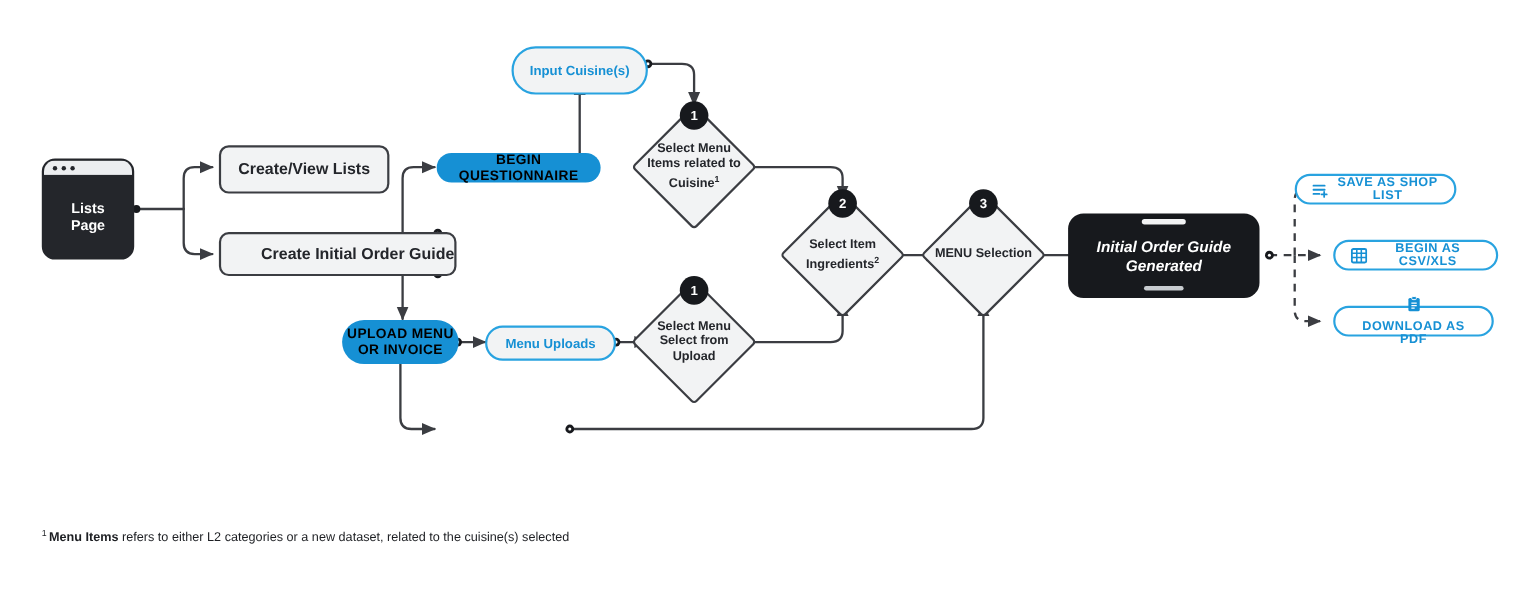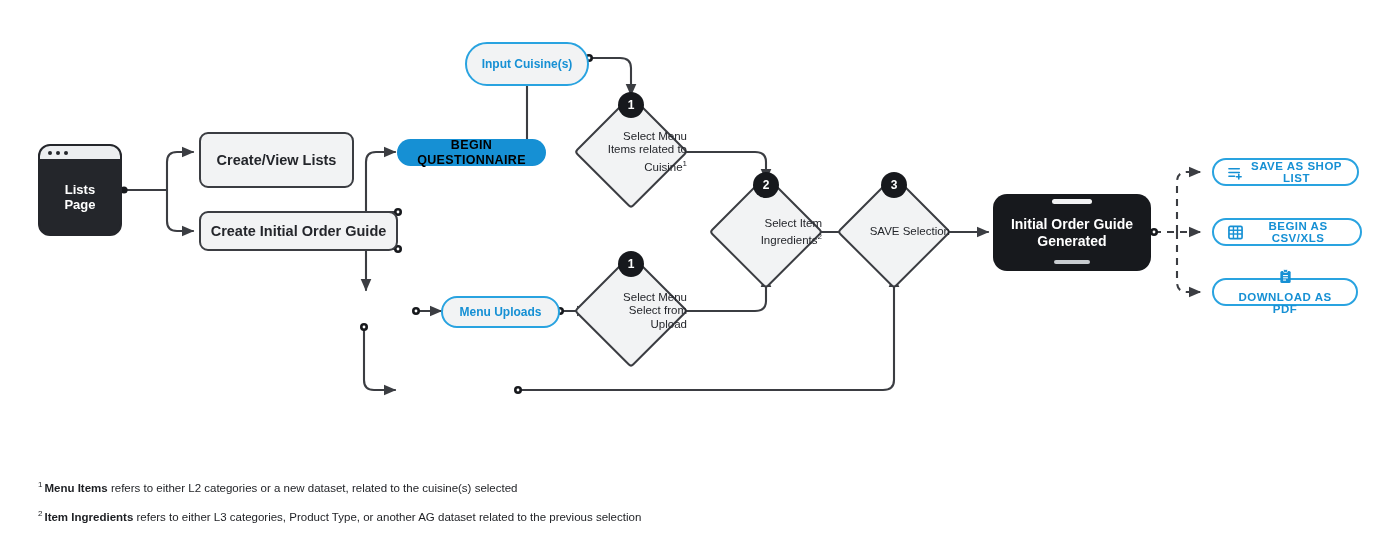--- a/index.html
+++ b/index.html
@@ -137,23 +137,22 @@
     background: #f2f3f4;
     border: 2px solid #3b3d42;
     border-radius: 4px;
   }
   .diamond .dlabel {
     position: relative;
     z-index: 2;
     color: #24262b;
     font-size: 11.5px;
     line-height: 13.5px;
-    font-weight: normal;
+    font-weight: bold;
     width: 100%;
-    text-align: right;
   }
   .badge {
     position: absolute;
     top: -4px;
     left: 50%;
     transform: translate(-50%, 0);
     width: 26px;
     height: 26px;
     border-radius: 50%;
     background: #17191d;
@@ -301,32 +300,38 @@
       <span class="browser-dot"></span>
     </div>
     <div class="browser-body">
       <div>
         <div>Lists</div>
         <div>Page</div>
       </div>
     </div>
   </div>
 
-  <div class="node rect-light" style="left:199px; top:132px; width:155px; height:56px;">
+  <div class="node rect-light" style="left:199px; top:132px; width:155px; height:44px;">
     <span>Create/View Lists</span>
   </div>
 
-  <div class="node rect-light" style="left:199px; top:211px; width:199px; height:40px;">
+  <div class="node rect-light" style="left:199px; top:211px; width:216px; height:40px;justify-content:flex-end;">
     <span>Create Initial Order Guide</span>
   </div>
 
   <div class="node pill-solid" style="left:397px; top:139px; width:149px; height:27px;">
     <span>BEGIN QUESTIONNAIRE</span>
   </div>
 
+  <div class="node pill-solid" style="left:311px; top:291px; width:106px; height:40px;">
+    <div>
+      <div>UPLOAD MENU</div>
+      <div>OR INVOICE</div>
+    </div>
+  </div>
 
   <div class="node pill-outline" style="left:465px; top:42px; width:124px; height:44px;">
     <span>Input Cuisine(s)</span>
   </div>
 
   <div class="node pill-outline" style="left:441px; top:296px; width:119px; height:32px;">
     <span>Menu Uploads</span>
   </div>
 
 
@@ -359,33 +364,33 @@
       <div>Select Item</div>
       <div>
         <span>Ingredients</span><sup style="font-size:8px">2</sup>
       </div>
     </div>
   </div>
 
   <div class="node diamond" style="left:838px; top:176px; width:112px; height:112px;">
     <div class="dshape"></div>
     <div class="badge">3</div>
-    <div class="dlabel">SAVE Selection</div>
-  </div>
-
-  <div class="node phone-card" style="left:993px; top:194px; width:158px; height:77px;">
+    <div class="dlabel">MENU Selection</div>
+  </div>
+
+  <div class="node phone-card" style="left:971px; top:194px; width:174px; height:77px;font-style:italic;">
     <span class="phone-speaker"></span>
     <span class="phone-home"></span>
     <div>
       <div>Initial Order Guide</div>
       <div>Generated</div>
     </div>
   </div>
 
-  <div class="node pill-action" style="left:1212px; top:158px; width:147px; height:28px;">
+  <div class="node pill-action" style="left:1177px; top:158px; width:147px; height:28px;">
     <span class="ico">
       <svg width="15" height="15" viewBox="0 0 16 16" fill="none" stroke="#1690d4" stroke-width="1.7" stroke-linecap="round">
         <line x1="1" y1="4" x2="12" y2="4"></line>
         <line x1="1" y1="8" x2="12" y2="8"></line>
         <line x1="1" y1="12" x2="7" y2="12"></line>
         <line x1="11.5" y1="10" x2="11.5" y2="15"></line>
         <line x1="9" y1="12.5" x2="14" y2="12.5"></line>
       </svg>
     </span>
     <span>SAVE AS SHOP LIST</span>
@@ -414,18 +419,15 @@
         <line x1="5.4" y1="11.8" x2="8.6" y2="11.8" stroke="#ffffff" stroke-width="1.2"></line>
       </svg>
     </span>
     <span>DOWNLOAD AS PDF</span>
   </div>
 
   <div class="footnotes">
     <div class="footnote">
       <sup>1</sup><b>Menu Items</b><span> refers to either L2 categories or a new dataset, related to the cuisine(s) selected</span>
     </div>
-    <div class="footnote">
-      <sup>2</sup><b>Item Ingredients</b><span> refers to either L3 categories, Product Type, or another AG dataset related to the previous selection</span>
-    </div>
   </div>
 
 </div>
 
 </body></html>

